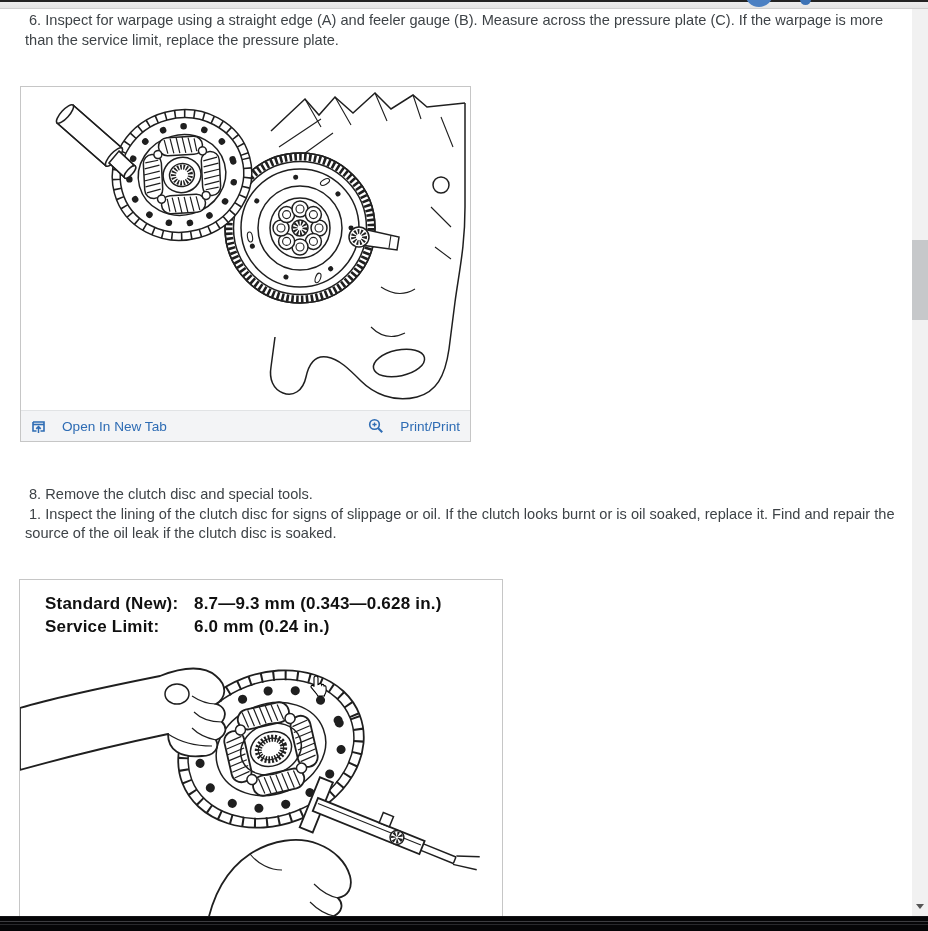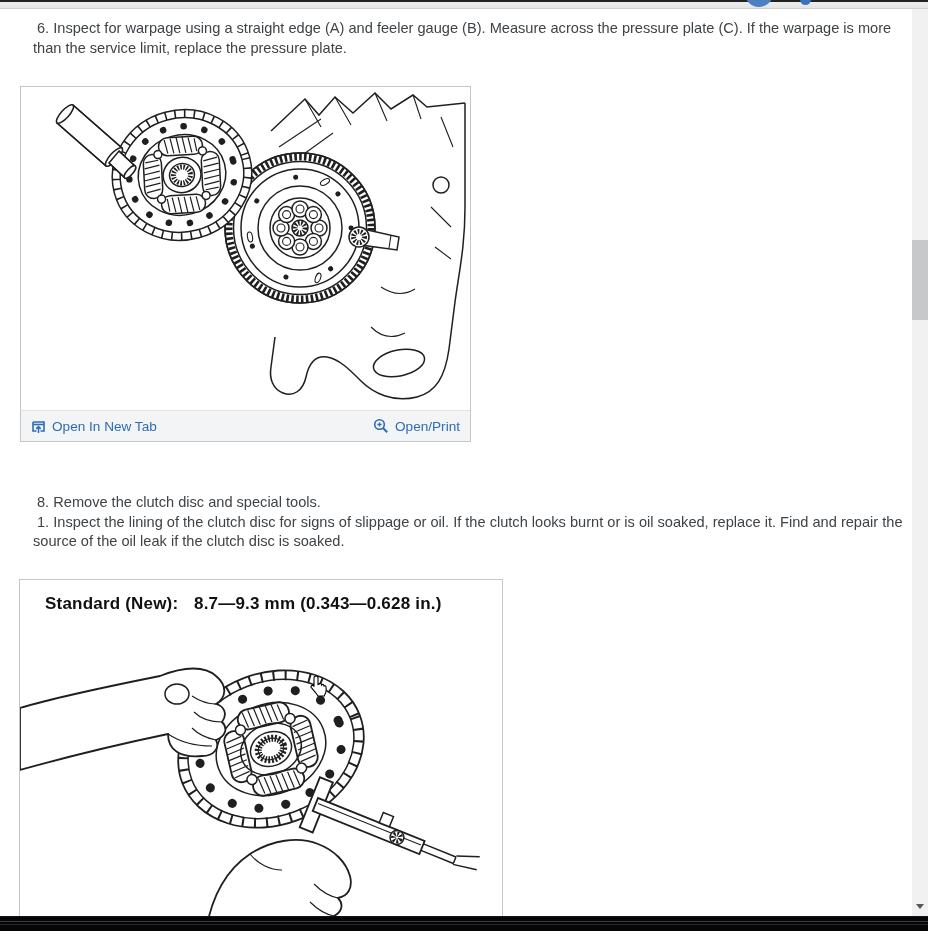--- a/index.html
+++ b/index.html
@@ -11,34 +11,34 @@
   
   .top-strip{position:absolute;left:0;top:0;width:928px;height:9px;
     background:linear-gradient(#ededed,#e4e4e4);
     border-top:2px solid #232323;border-bottom:1px solid #cfcfcf;box-sizing:border-box;z-index:2;}
   .partial-icon-1{position:absolute;left:745px;top:-21px;width:28px;height:28px;border-radius:50%;
     background:#4b80c3;z-index:3;}
   .partial-icon-2{position:absolute;left:800px;top:-6px;width:11px;height:11px;border-radius:50%;
     background:#3d73b6;z-index:3;}
 
   
-  .step-text{position:absolute;left:21px;width:884px;margin:12px;
+  .step-text{position:absolute;left:21px;width:884px;margin:4px;
     font-size:14.6px;line-height:19.6px;color:#3e4347;}
   .step-text p{margin:0;text-indent:4px;}
   #step6{top:7px;}
   #steps78{top:481px;}
 
   
   .fig-panel{position:absolute;background:#fff;border:1px solid #c6c6c6;box-sizing:border-box;z-index:1;}
   #figure1{left:20px;top:86px;width:451px;height:356px;}
   #figure1 .img-area{position:absolute;left:0;top:0;width:449px;height:322px;background:#fff;}
   #figure1 .fig-footer{position:absolute;left:0;bottom:0;width:449px;height:31px;
     background:#f3f4f6;border-top:1px solid #e1e3e5;box-sizing:border-box;
     display:flex;align-items:center;justify-content:space-between;padding:0 10px;}
-  .fig-link{display:flex;align-items:center;gap:6px;color:#2e6cb4;font-size:13.6px;cursor:pointer;}
+  .fig-link{display:flex;align-items:center;gap:16px;color:#2e6cb4;font-size:13.6px;cursor:pointer;}
   .fig-link svg{display:block;}
 
   #figure2{left:19px;top:579px;width:484px;height:352px;}
   .spec-block{position:absolute;left:25px;top:13px;font-weight:bold;font-size:17px;
     letter-spacing:.2px;color:#101010;line-height:22.5px;}
   .spec-row{display:flex;}
   .spec-row .lbl{width:149px;flex:0 0 149px;}
   #figure2 .img-area{position:absolute;left:0;top:58px;width:481px;height:293px;}
 
   
@@ -191,35 +191,39 @@
         <path d="M7.5,14 V8 M5.2,9.9 L7.5,7.6 L9.8,9.9" fill="none" stroke="#2e6cb4" stroke-width="1.5"></path>
       </svg>
       <span>Open In New Tab</span>
     </span>
     <span class="fig-link">
       <svg width="16" height="16" viewBox="0 0 16 16">
         <circle cx="6.5" cy="6.5" r="4.8" fill="none" stroke="#2e6cb4" stroke-width="1.6"></circle>
         <path d="M10.2,10.2 L14.2,14.2" stroke="#2e6cb4" stroke-width="2"></path>
         <path d="M4.4,6.5 h4.2 M6.5,4.4 v4.2" stroke="#2e6cb4" stroke-width="1.3"></path>
       </svg>
-      <span>Open/Print</span>
+      <span>Print/Print</span>
     </span>
   </div>
 </div>
 
 <div class="step-text" id="steps78">
   <p>8. Remove the clutch disc and special tools.</p>
   <p>1. Inspect the lining of the clutch disc for signs of slippage or oil. If the clutch looks burnt or is oil soaked, replace it. Find and repair the source of the oil leak if the clutch disc is soaked.</p>
 </div>
 
 <div class="fig-panel" id="figure2">
   <div class="spec-block">
     <div class="spec-row">
       <span class="lbl">Standard (New):</span>
       <span>8.7—9.3 mm (0.343—0.628 in.)</span>
+    </div>
+    <div class="spec-row">
+      <span class="lbl">Service Limit:</span>
+      <span>6.0 mm (0.24 in.)</span>
     </div>
   </div>
   <div class="img-area">
     <svg width="481" height="293" viewBox="0 0 481 293">
 
       <g transform="translate(251,111) rotate(-21)">
         <ellipse class="wh2" cx="0" cy="0" rx="95" ry="76"></ellipse>
         <ellipse class="ticks2" cx="0" cy="0" rx="90" ry="71"></ellipse>
         <ellipse class="ln" cx="0" cy="0" rx="85" ry="67"></ellipse>
         <ellipse class="dots2" cx="0" cy="0" rx="73" ry="57"></ellipse>

